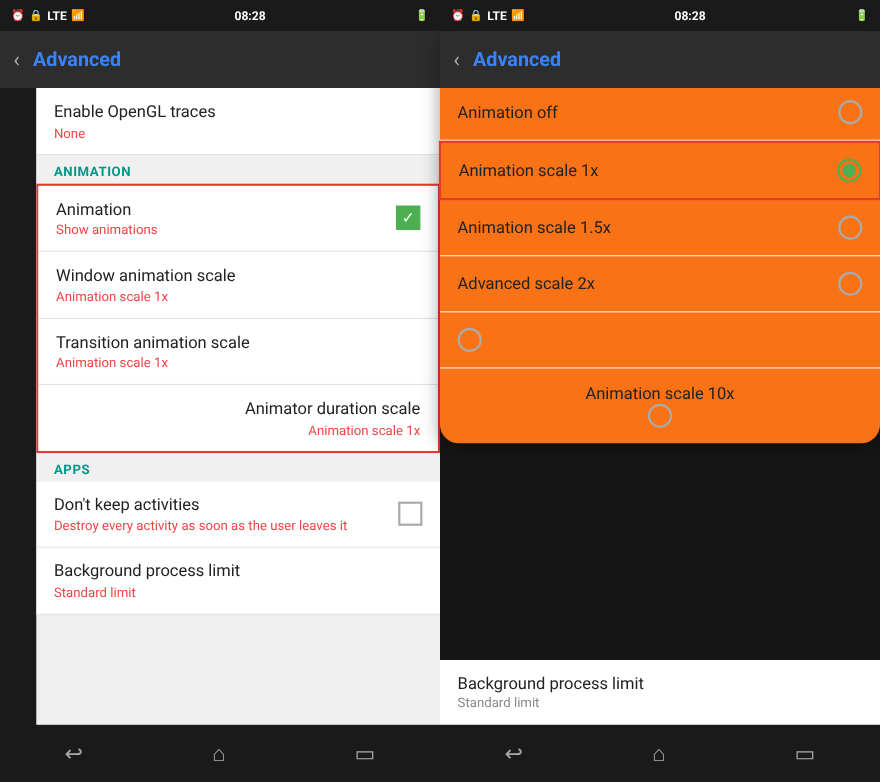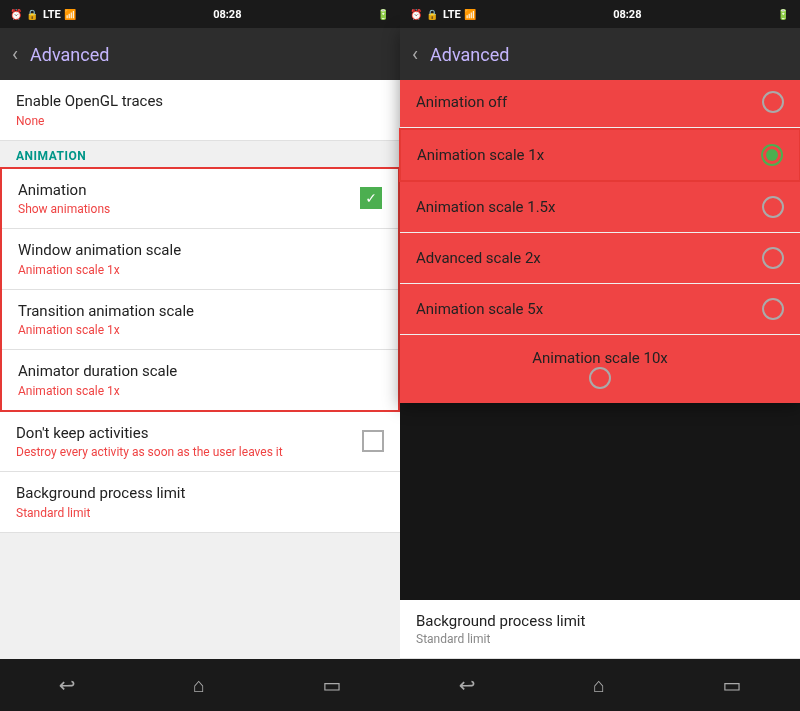--- a/index.html
+++ b/index.html
@@ -61,32 +61,33 @@
       padding: 0 12px;
       flex-shrink: 0;
     }
     .back-arrow {
       color: #aaa;
       font-size: 20px;
       margin-right: 12px;
       cursor: pointer;
     }
     .top-bar-title {
-      color: #c4b5fd;
+      color: #3b82f6;
       font-size: 18px;
-      font-weight: normal;
+      font-weight: bold;
     }
 
     
     .content-area {
       flex: 1;
       background: #f0f0f0;
       overflow: hidden;
       display: flex;
       flex-direction: column;
+      margin-left: 33px;
     }
 
     
     .settings-item {
       background: #fff;
       padding: 12px 16px;
       border-bottom: 1px solid #e0e0e0;
       display: flex;
       align-items: center;
       justify-content: space-between;
@@ -116,20 +117,21 @@
       letter-spacing: 0.5px;
     }
 
     
     .highlighted-group {
       border: 2px solid #e53935;
       margin: 0;
     }
     .highlighted-group .settings-item:last-child {
       border-bottom: none;
+      text-align: right;
     }
 
     
     .checkbox-green {
       width: 22px;
       height: 22px;
       background: #4caf50;
       border: 2px solid #4caf50;
       display: flex;
       align-items: center;
@@ -180,24 +182,25 @@
       background: rgba(0,0,0,0.5);
       z-index: 0;
     }
 
     
     .dialog-popup {
       position: absolute;
       top: 28px;
       left: 0;
       right: 0;
-      background: #ef4444;
+      background: #f97316;
       z-index: 10;
       margin: 0 0;
       box-shadow: 0 4px 16px rgba(0,0,0,0.4);
+      border-radius: 17px;
     }
     .dialog-title {
       font-size: 17px;
       color: #222;
       padding: 16px 16px 12px;
       border-bottom: 1px solid #e0e0e0;
       font-weight: 500;
     }
     .dialog-item {
       display: flex;
@@ -343,20 +346,21 @@
       </div>
 
       <div class="settings-item">
         <div class="settings-item-text">
           <div class="settings-item-title">Animator duration scale</div>
           <div class="settings-item-subtitle">Animation scale 1x</div>
         </div>
       </div>
     </div>
 
+    <div class="section-header">APPS</div>
 
     <div class="settings-item">
       <div class="settings-item-text">
         <div class="settings-item-title">Don't keep activities</div>
         <div class="settings-item-subtitle">Destroy every activity as soon as the user leaves it</div>
       </div>
       <div class="checkbox-empty"></div>
     </div>
 
     <div class="settings-item">
@@ -414,21 +418,20 @@
       <span class="dialog-item-label">Animation scale 1.5x</span>
       <div class="radio-empty"></div>
     </div>
 
     <div class="dialog-item">
       <span class="dialog-item-label">Advanced scale 2x</span>
       <div class="radio-empty"></div>
     </div>
 
     <div class="dialog-item">
-      <span class="dialog-item-label">Animation scale 5x</span>
       <div class="radio-empty"></div>
     </div>
 
     <div class="dialog-item">
       <span class="dialog-item-label">Animation scale 10x</span>
       <div class="radio-empty"></div>
     </div>
   </div>
 
   <div class="bottom-content-right">

